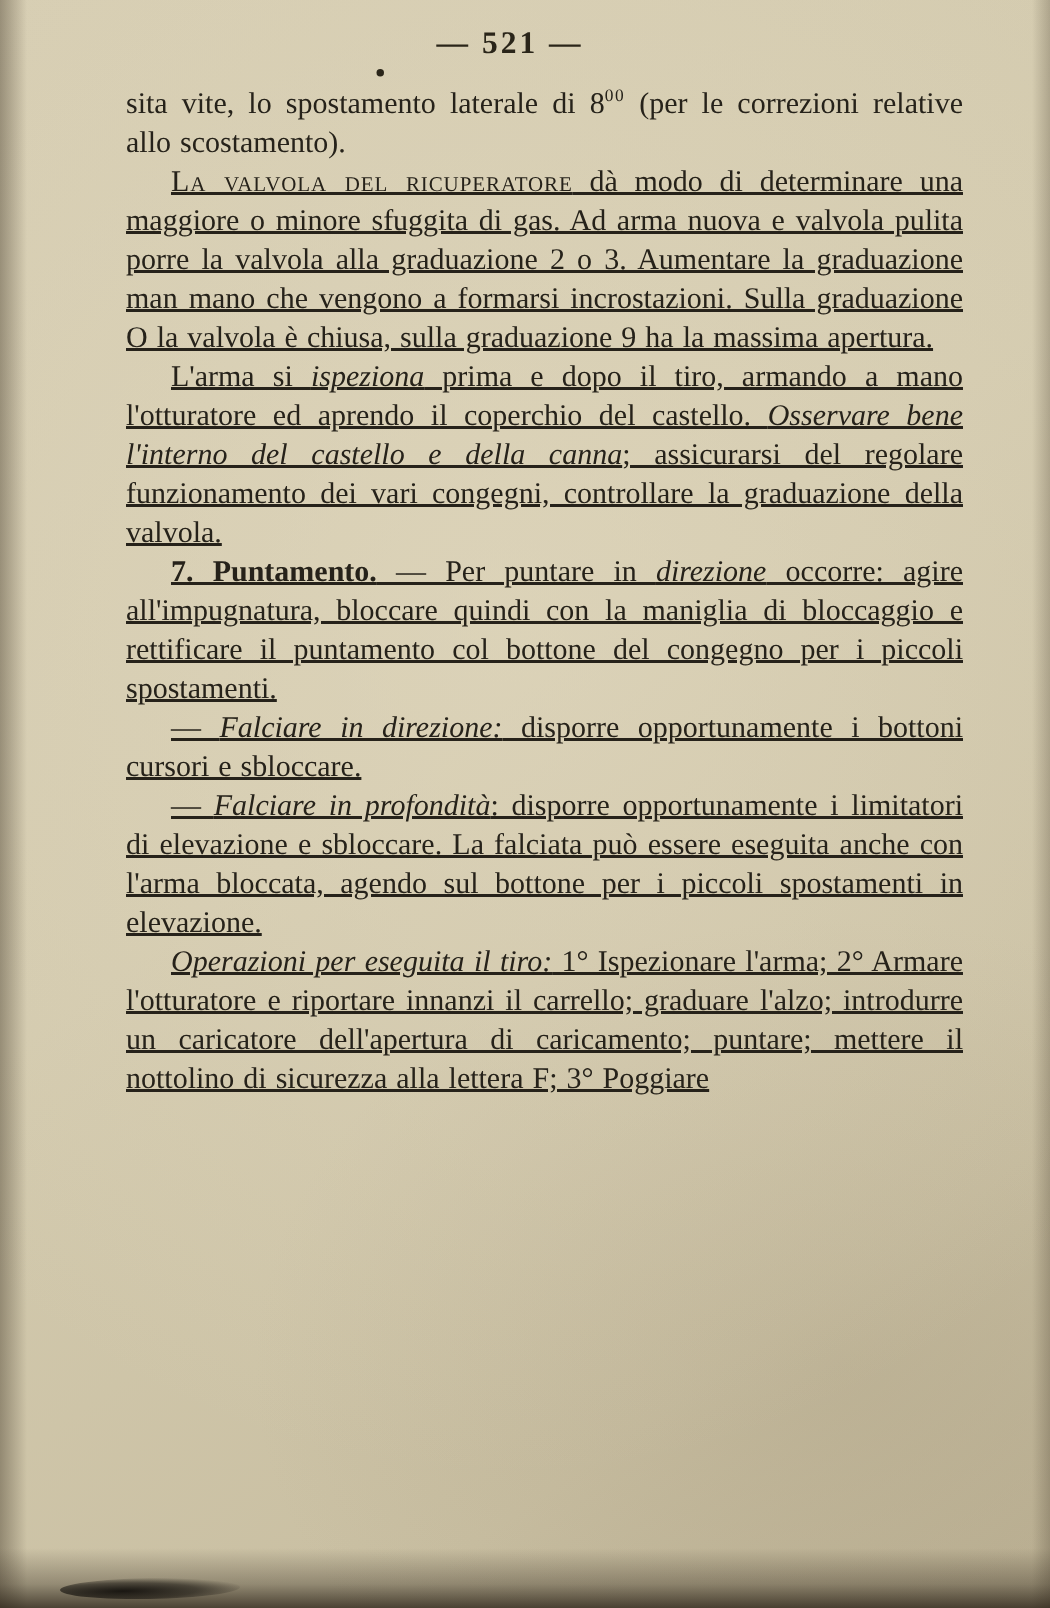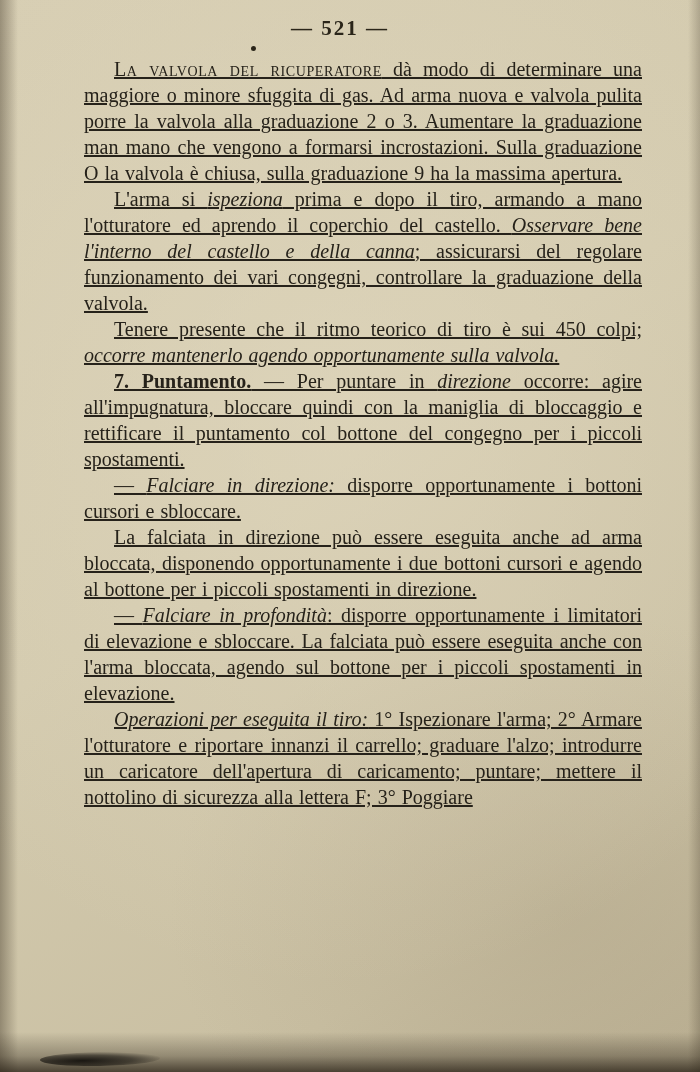--- a/index.html
+++ b/index.html
@@ -80,22 +80,21 @@
 <body>
 
 <div class="scan">
   <div class="edge-left"></div>
   <div class="edge-right"></div>
   <div class="edge-bottom"></div>
   <div class="corner-blot"></div>
   <div class="page-number">— 521 —</div>
   <div class="ink-dot"></div>
   <div class="text-block">
+      <p class="para"><span class="seg normal">sita vite, lo spostamento laterale di 8</span><span class="seg sup">00</span><span class="seg normal"> (per le correzioni relative allo scostamento).</span></p>
       <p class="para indent"><span class="seg smallcaps">La valvola del ricuperatore</span><span class="seg normal"> dà modo di determinare una maggiore o minore sfuggita di gas. Ad arma nuova e valvola pulita porre la valvola alla graduazione 2 o 3. Aumentare la graduazione man mano che vengono a formarsi incrostazioni. Sulla graduazione O la valvola è chiusa, sulla graduazione 9 ha la massima apertura.</span></p>
       <p class="para indent"><span class="seg normal">L'arma si </span><span class="seg italic">ispeziona</span><span class="seg normal"> prima e dopo il tiro, armando a mano l'otturatore ed aprendo il coperchio del castello. </span><span class="seg italic">Osservare bene l'interno del castello e della canna</span><span class="seg normal">; assicurarsi del regolare funzionamento dei vari congegni, controllare la graduazione della valvola.</span></p>
-      <p class="para indent"><span class="seg normal">Tenere presente che il ritmo teorico di tiro è sui 450 colpi; </span><span class="seg italic">occorre mantenerlo agendo opportunamente sulla valvola.</span></p>
       <p class="para indent"><span class="seg bold">7. Puntamento.</span><span class="seg normal"> — Per puntare in </span><span class="seg italic">direzione</span><span class="seg normal"> occorre: agire all'impugnatura, bloccare quindi con la maniglia di bloccaggio e rettificare il puntamento col bottone del congegno per i piccoli spostamenti.</span></p>
       <p class="para indent"><span class="seg normal">— </span><span class="seg italic">Falciare in direzione:</span><span class="seg normal"> disporre opportunamente i bottoni cursori e sbloccare.</span></p>
-      <p class="para indent"><span class="seg normal">La falciata in direzione può essere eseguita anche ad arma bloccata, disponendo opportunamente i due bottoni cursori e agendo al bottone per i piccoli spostamenti in direzione.</span></p>
       <p class="para indent"><span class="seg normal">— </span><span class="seg italic">Falciare in profondità</span><span class="seg normal">: disporre opportunamente i limitatori di elevazione e sbloccare. La falciata può essere eseguita anche con l'arma bloccata, agendo sul bottone per i piccoli spostamenti in elevazione.</span></p>
       <p class="para indent"><span class="seg italic">Operazioni per eseguita il tiro:</span><span class="seg normal"> 1° Ispezionare l'arma; 2° Armare l'otturatore e riportare innanzi il carrello; graduare l'alzo; introdurre un caricatore dell'apertura di caricamento; puntare; mettere il nottolino di sicurezza alla lettera F; 3° Poggiare</span></p>
     </div>
 </div>
 
 </body></html>

